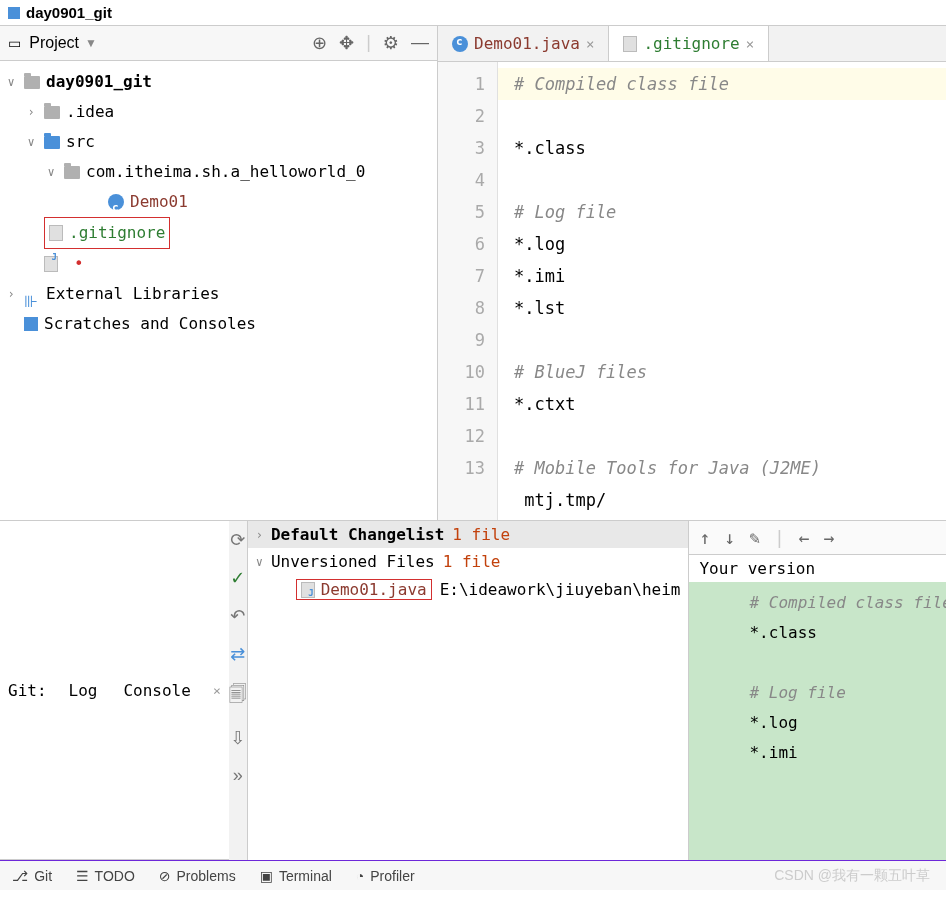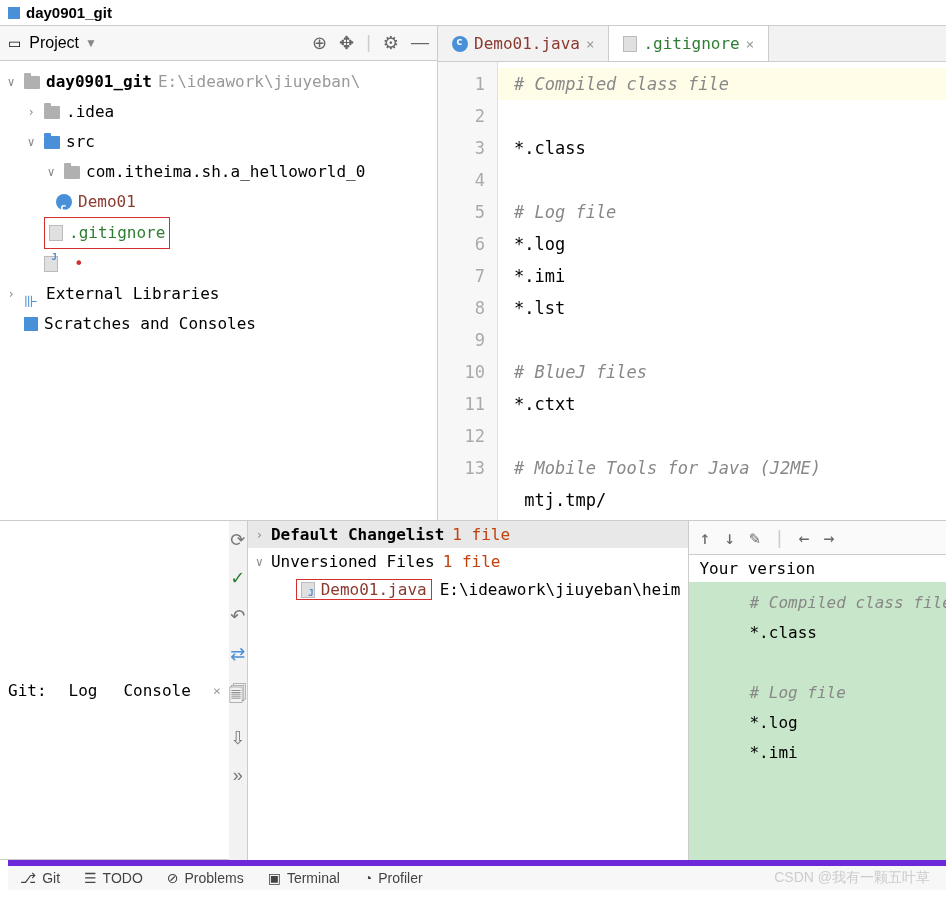--- a/index.html
+++ b/index.html
@@ -19,21 +19,21 @@
 .tree { padding: 6px 0; font-family: "Consolas", monospace; font-size: 16px; line-height: 30px; overflow: hidden; }
 .tree-row { display: flex; align-items: center; gap: 6px; padding: 0 4px; white-space: nowrap; }
 .tree-row .arrow { color: #888; font-size: 12px; width: 14px; text-align: center; }
 .tree-row .label { color: #000; }
 .tree-row .label.brown { color: #8b3a2f; }
 .tree-row .label.green { color: #2e7d32; }
 .tree-row .hint { color: #999; }
 .tree-row.bold .label { font-weight: bold; }
 .indent-1 { padding-left: 24px; }
 .indent-2 { padding-left: 44px; }
-.indent-4 { padding-left: 56px; }
+.indent-4 { padding-left: 108px; }
 .red-box { border: 1px solid #d32f2f; padding: 0 4px; }
 
 .folder-icon { display: inline-block; width: 16px; height: 13px; background: #b0b0b0; border-radius: 1px; position: relative; }
 .folder-icon::before { content: ""; position: absolute; top: -3px; left: 0; width: 7px; height: 3px; background: #b0b0b0; border-radius: 1px 1px 0 0; }
 .folder-icon.blue { background: #4a90d9; }
 .folder-icon.blue::before { background: #4a90d9; }
 .file-icon { display: inline-block; width: 14px; height: 16px; background: #e0e0e0; border: 1px solid #bbb; position: relative; }
 .file-icon.java::after { content: "J"; position: absolute; font-size: 9px; bottom: -1px; right: 0; color: #4a90d9; font-weight: bold; }
 .class-icon { display: inline-block; width: 16px; height: 16px; background: #4a90d9; border-radius: 50%; position: relative; }
 .class-icon::after { content: "c"; position: absolute; color: #fff; font-size: 11px; left: 4px; top: -1px; font-weight: bold; }
@@ -75,21 +75,21 @@
 .change-row .path { color: #000000; }
 
 .diff-panel { width: 400px; border-left: 1px solid #ccc; display: flex; flex-direction: column; font-family: monospace; font-size: 16px; }
 .diff-toolbar { display: flex; align-items: center; gap: 14px; padding: 6px 10px; border-bottom: 1px solid #ccc; background: #fafafa; color: #666; font-size: 18px; }
 .diff-toolbar .sep { color: #ccc; }
 .diff-toolbar .btn { border: 1px solid #ccc; padding: 4px 10px; font-size: 15px; background: #fff; }
 .diff-label { padding: 4px 10px; }
 .diff-body { flex: 1; background: #c8e6c9; padding: 6px 0 6px 60px; line-height: 30px; white-space: pre; }
 .diff-body .comment { color: #888; font-style: italic; }
 
-.bottom-bar { display: flex; align-items: center; border-top: 6px solid #6d28d9; background: #f7f7f7; height: 30px; font-size: 14px; margin-left: 8px; }
+.bottom-bar { display: flex; align-items: center; border-top: 1px solid #6d28d9; background: #f7f7f7; height: 30px; font-size: 14px; }
 .bottom-bar .item { padding: 4px 12px; display: flex; align-items: center; gap: 6px; color: #444; }
 .bottom-bar .watermark { margin-left: auto; color: #ccc; padding-right: 16px; font-size: 14px; }
 .branch-icon::before { content: "⎇"; }
 </style>
 </head>
 <body>
 
 <div class="title-bar">
   <span class="icon-blue"></span>
   <span>day0901_git</span>
@@ -111,21 +111,20 @@
         <span>⚙</span>
         <span>—</span>
       </span>
     </div>
 
     <div class="tree mono">
       <div class="tree-row bold">
         <span class="arrow">∨</span>
         <span class="folder-icon"></span>
         <span class="label">day0901_git</span>
-        <span class="hint">E:\ideawork\jiuyeban\</span>
       </div>
       <div class="tree-row indent-1">
         <span class="arrow">›</span>
         <span class="folder-icon"></span>
         <span class="label">.idea</span>
       </div>
       <div class="tree-row indent-1">
         <span class="arrow">∨</span>
         <span class="folder-icon blue"></span>
         <span class="label">src</span>

